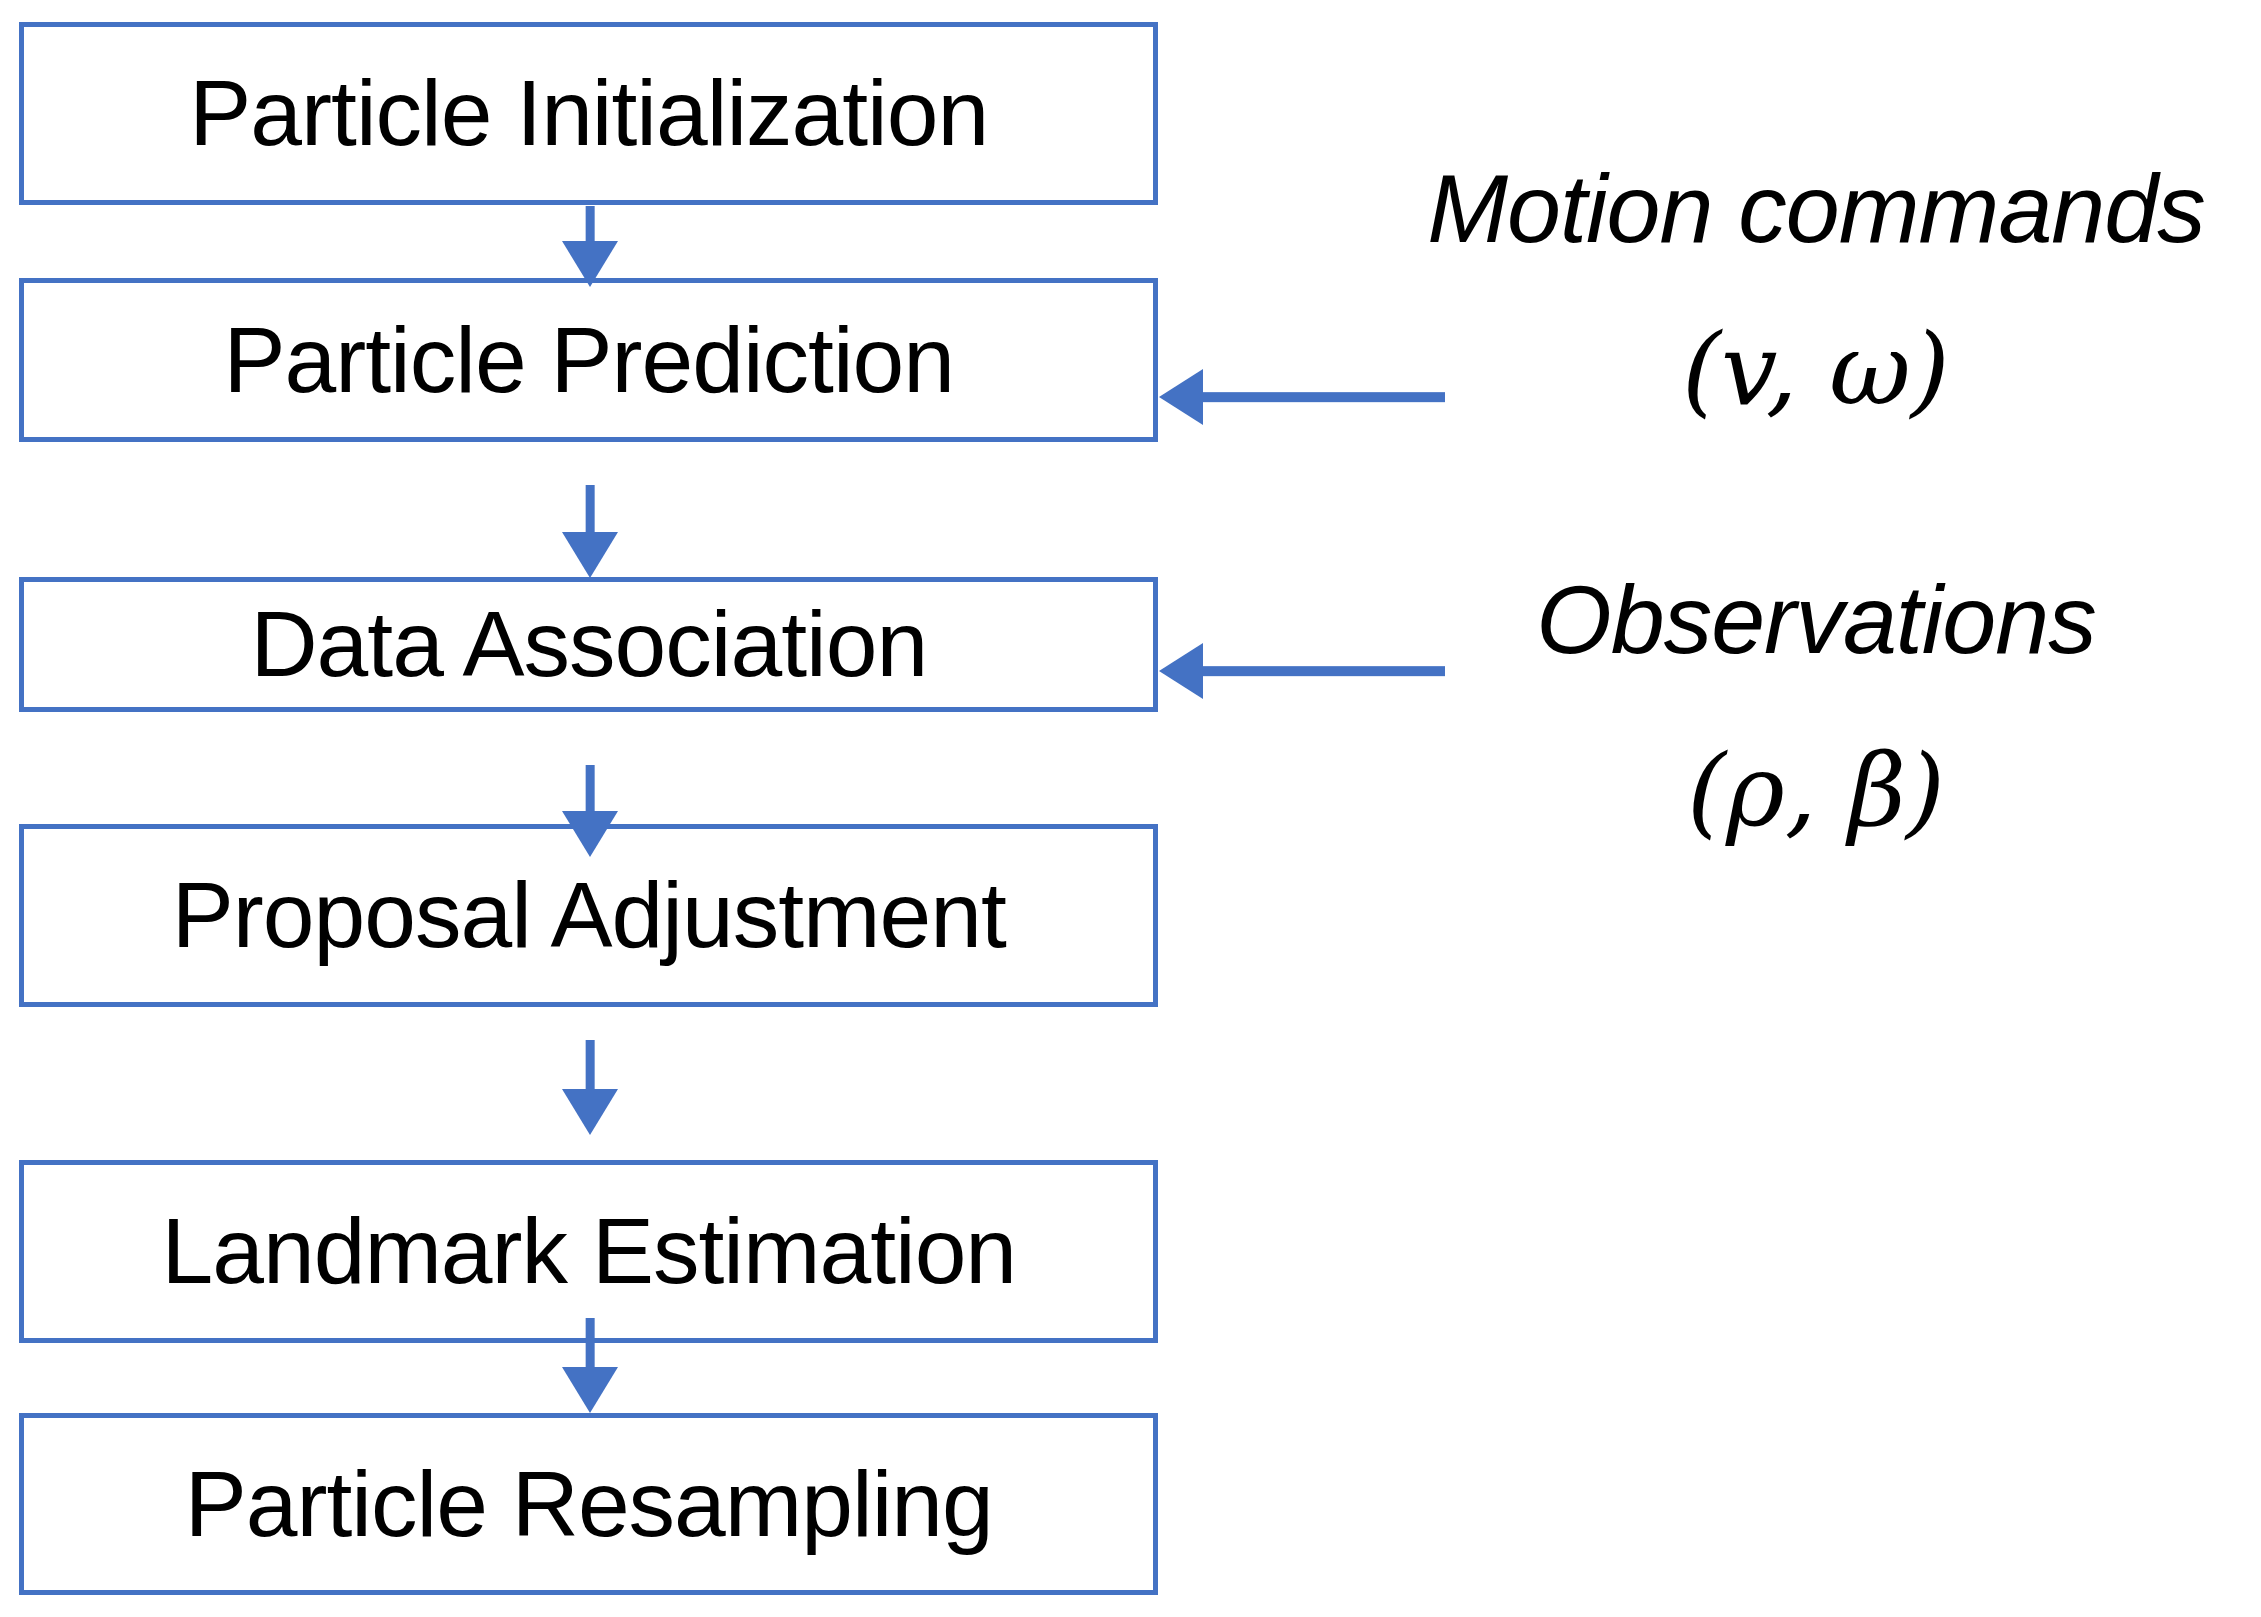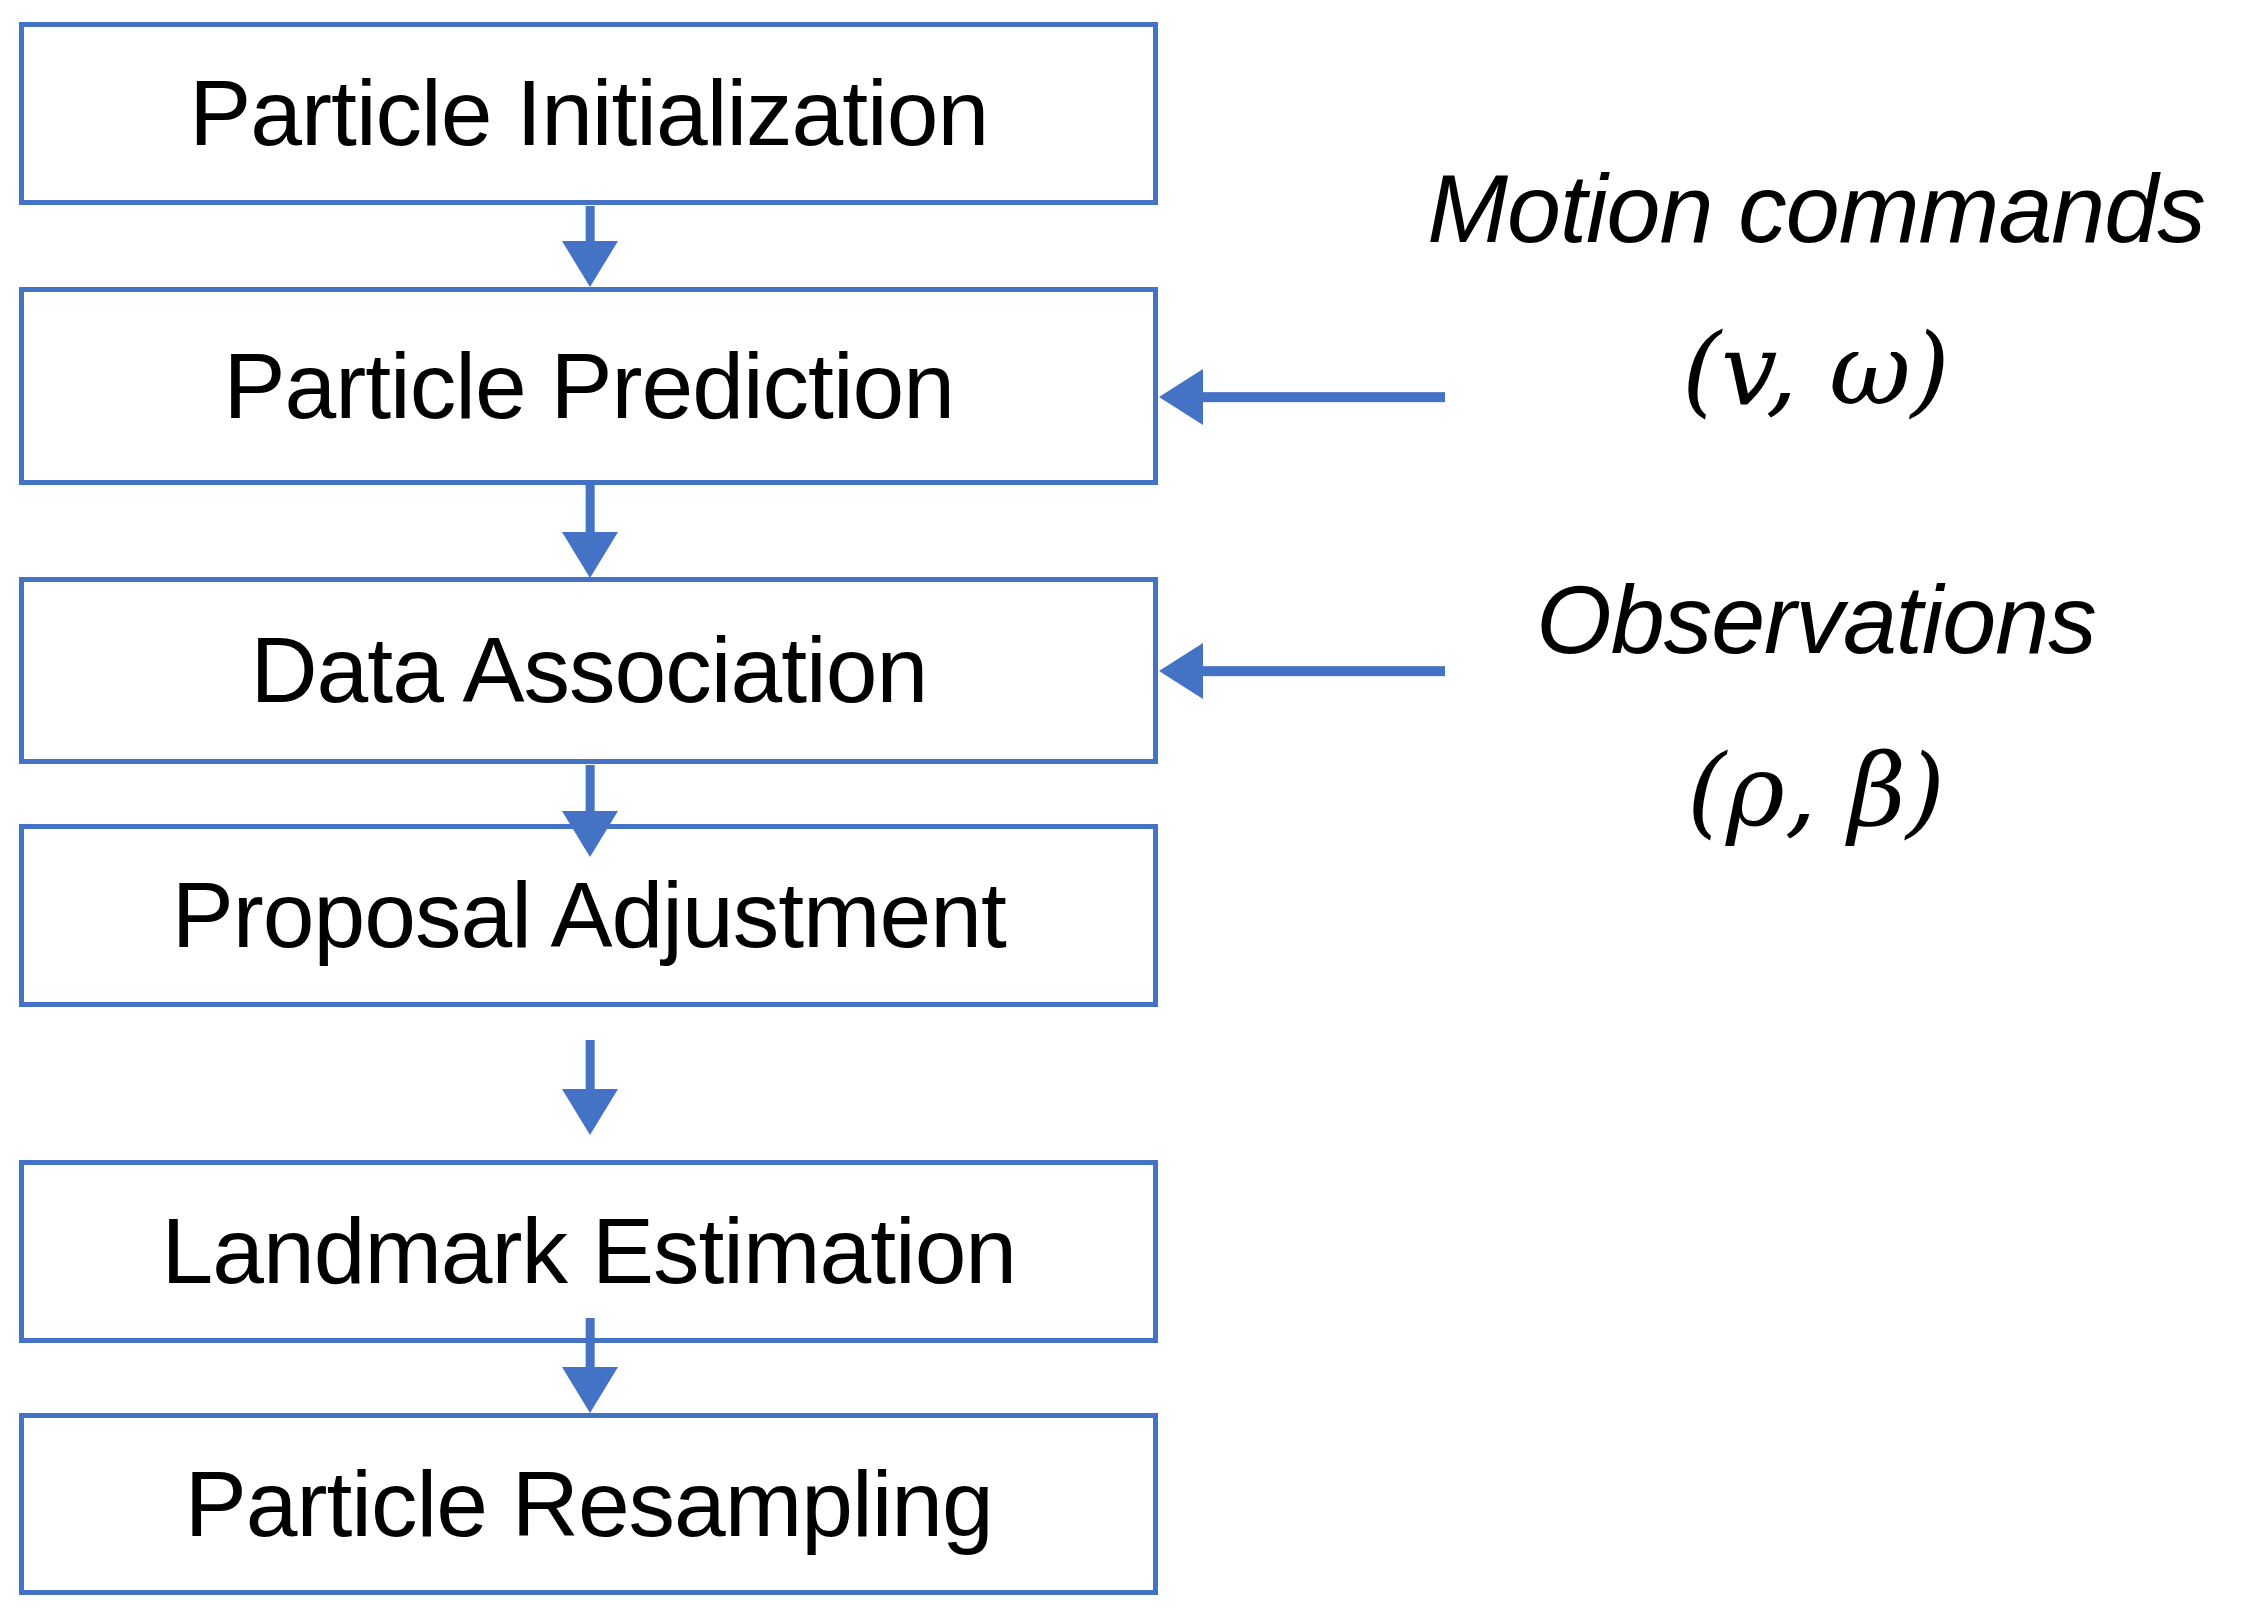--- a/index.html
+++ b/index.html
@@ -107,25 +107,25 @@
 </style>
 </head>
 <body>
 
 <div class="canvas">
 
   <div class="flow-box" style="top:22px;height:183px">
     <span class="box-label">Particle Initialization</span>
   </div>
 
-  <div class="flow-box" style="top:287px;height:198px">
+  <div class="flow-box" style="top:278px;height:164px">
     <span class="box-label">Particle Prediction</span>
   </div>
 
-  <div class="flow-box" style="top:577px;height:187px">
+  <div class="flow-box" style="top:577px;height:135px">
     <span class="box-label">Data Association</span>
   </div>
 
   <div class="flow-box" style="top:824px;height:183px">
     <span class="box-label">Proposal Adjustment</span>
   </div>
 
   <div class="flow-box" style="top:1160px;height:183px">
     <span class="box-label">Landmark Estimation</span>
   </div>

